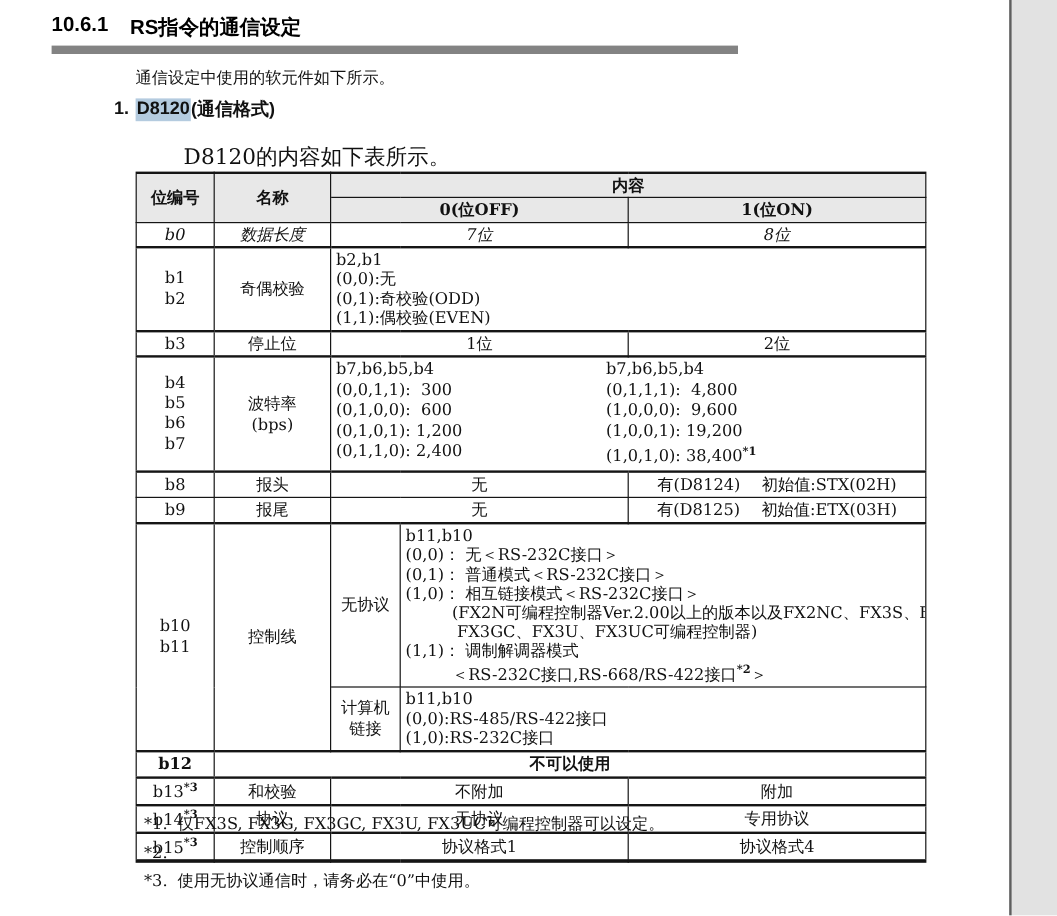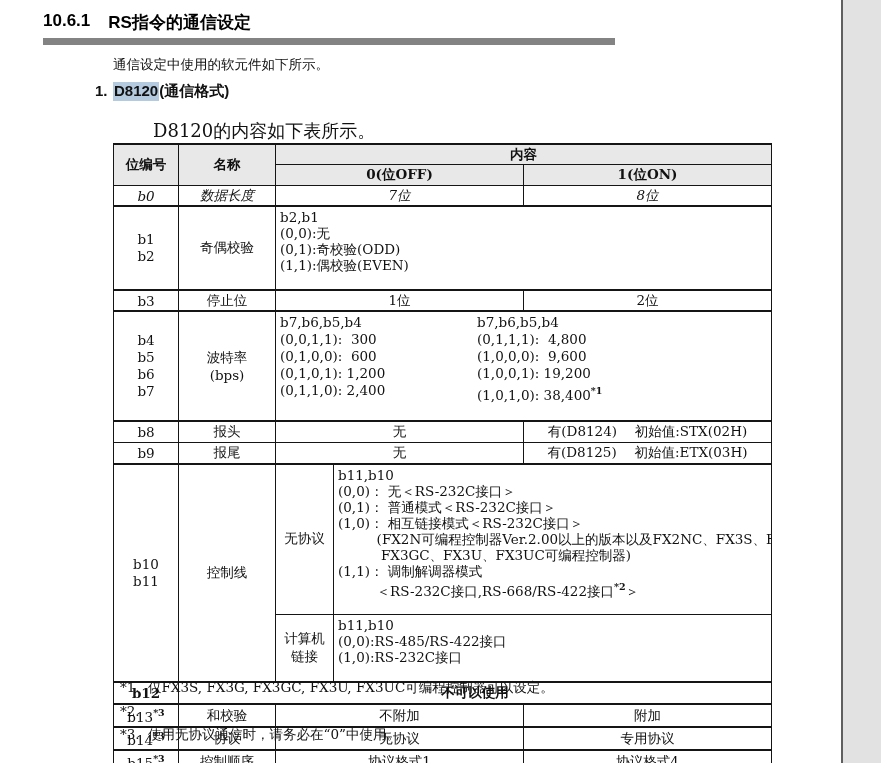--- a/index.html
+++ b/index.html
@@ -16,24 +16,24 @@
   .item-head .reg{background:#b4cbdf;padding:0 1px;}
   .desc1{position:absolute;left:113px;top:102px;font-size:13.5px;}
   .desc2{position:absolute;left:113px;top:119px;font-size:18px;margin-left:40px;}
 
   table.spec{position:absolute;left:113px;top:143px;width:658px;border-collapse:collapse;table-layout:fixed;
     border:1px solid #151515;border-top:2px solid #151515;border-bottom:3px solid #151515;}
   table.spec td{border:1px solid #151515;padding:0 4px;font-size:13.5px;vertical-align:middle;overflow:hidden;}
   table.spec .c{text-align:center;}
   table.spec tr.hdr td{background:#e8e8e8;font-weight:bold;}
   table.spec tr.t2 > td{border-top-width:2px;}
-  table.spec td.top{vertical-align:top;padding-top:2px;padding-bottom:16px;}
+  table.spec td.top{vertical-align:top;padding-top:2px;padding-bottom:2px;}
   .ln{white-space:pre;line-height:16px;font-size:13.5px;}
   .ln2{white-space:pre;line-height:17px;font-size:13.5px;}
-  .twocol{display:flex;}
+  .twocol{display:flex;gap:28px;}
   .twocol .blk-left{width:197px;}
   .sup{vertical-align:super;font-size:9.5px;font-weight:bold;letter-spacing:0;}
   .bitcell div{line-height:17px;}
   .r-h1 td{height:19px;} .r-h2 td{height:20px;} .r-b0 td{height:19px;font-style:italic;} .r-b1b2 td{height:64px;}
   .r-b3 td{height:19px;} .r-b4b7 td{height:85px;} .r-b8 td{height:20px;} .r-b9 td{height:20px;}
   .r-np td{height:126px;} .r-cl td{height:48px;} .r-b12 td{height:20px;font-weight:bold;}
   .r-b13 td{height:21px;} .r-b14 td{height:21px;} .r-b15 td{height:21px;}
 
   .footnotes{position:absolute;left:120px;top:679px;width:722px;font-size:13.5px;}
   .fnote{display:flex;margin-bottom:7px;}

